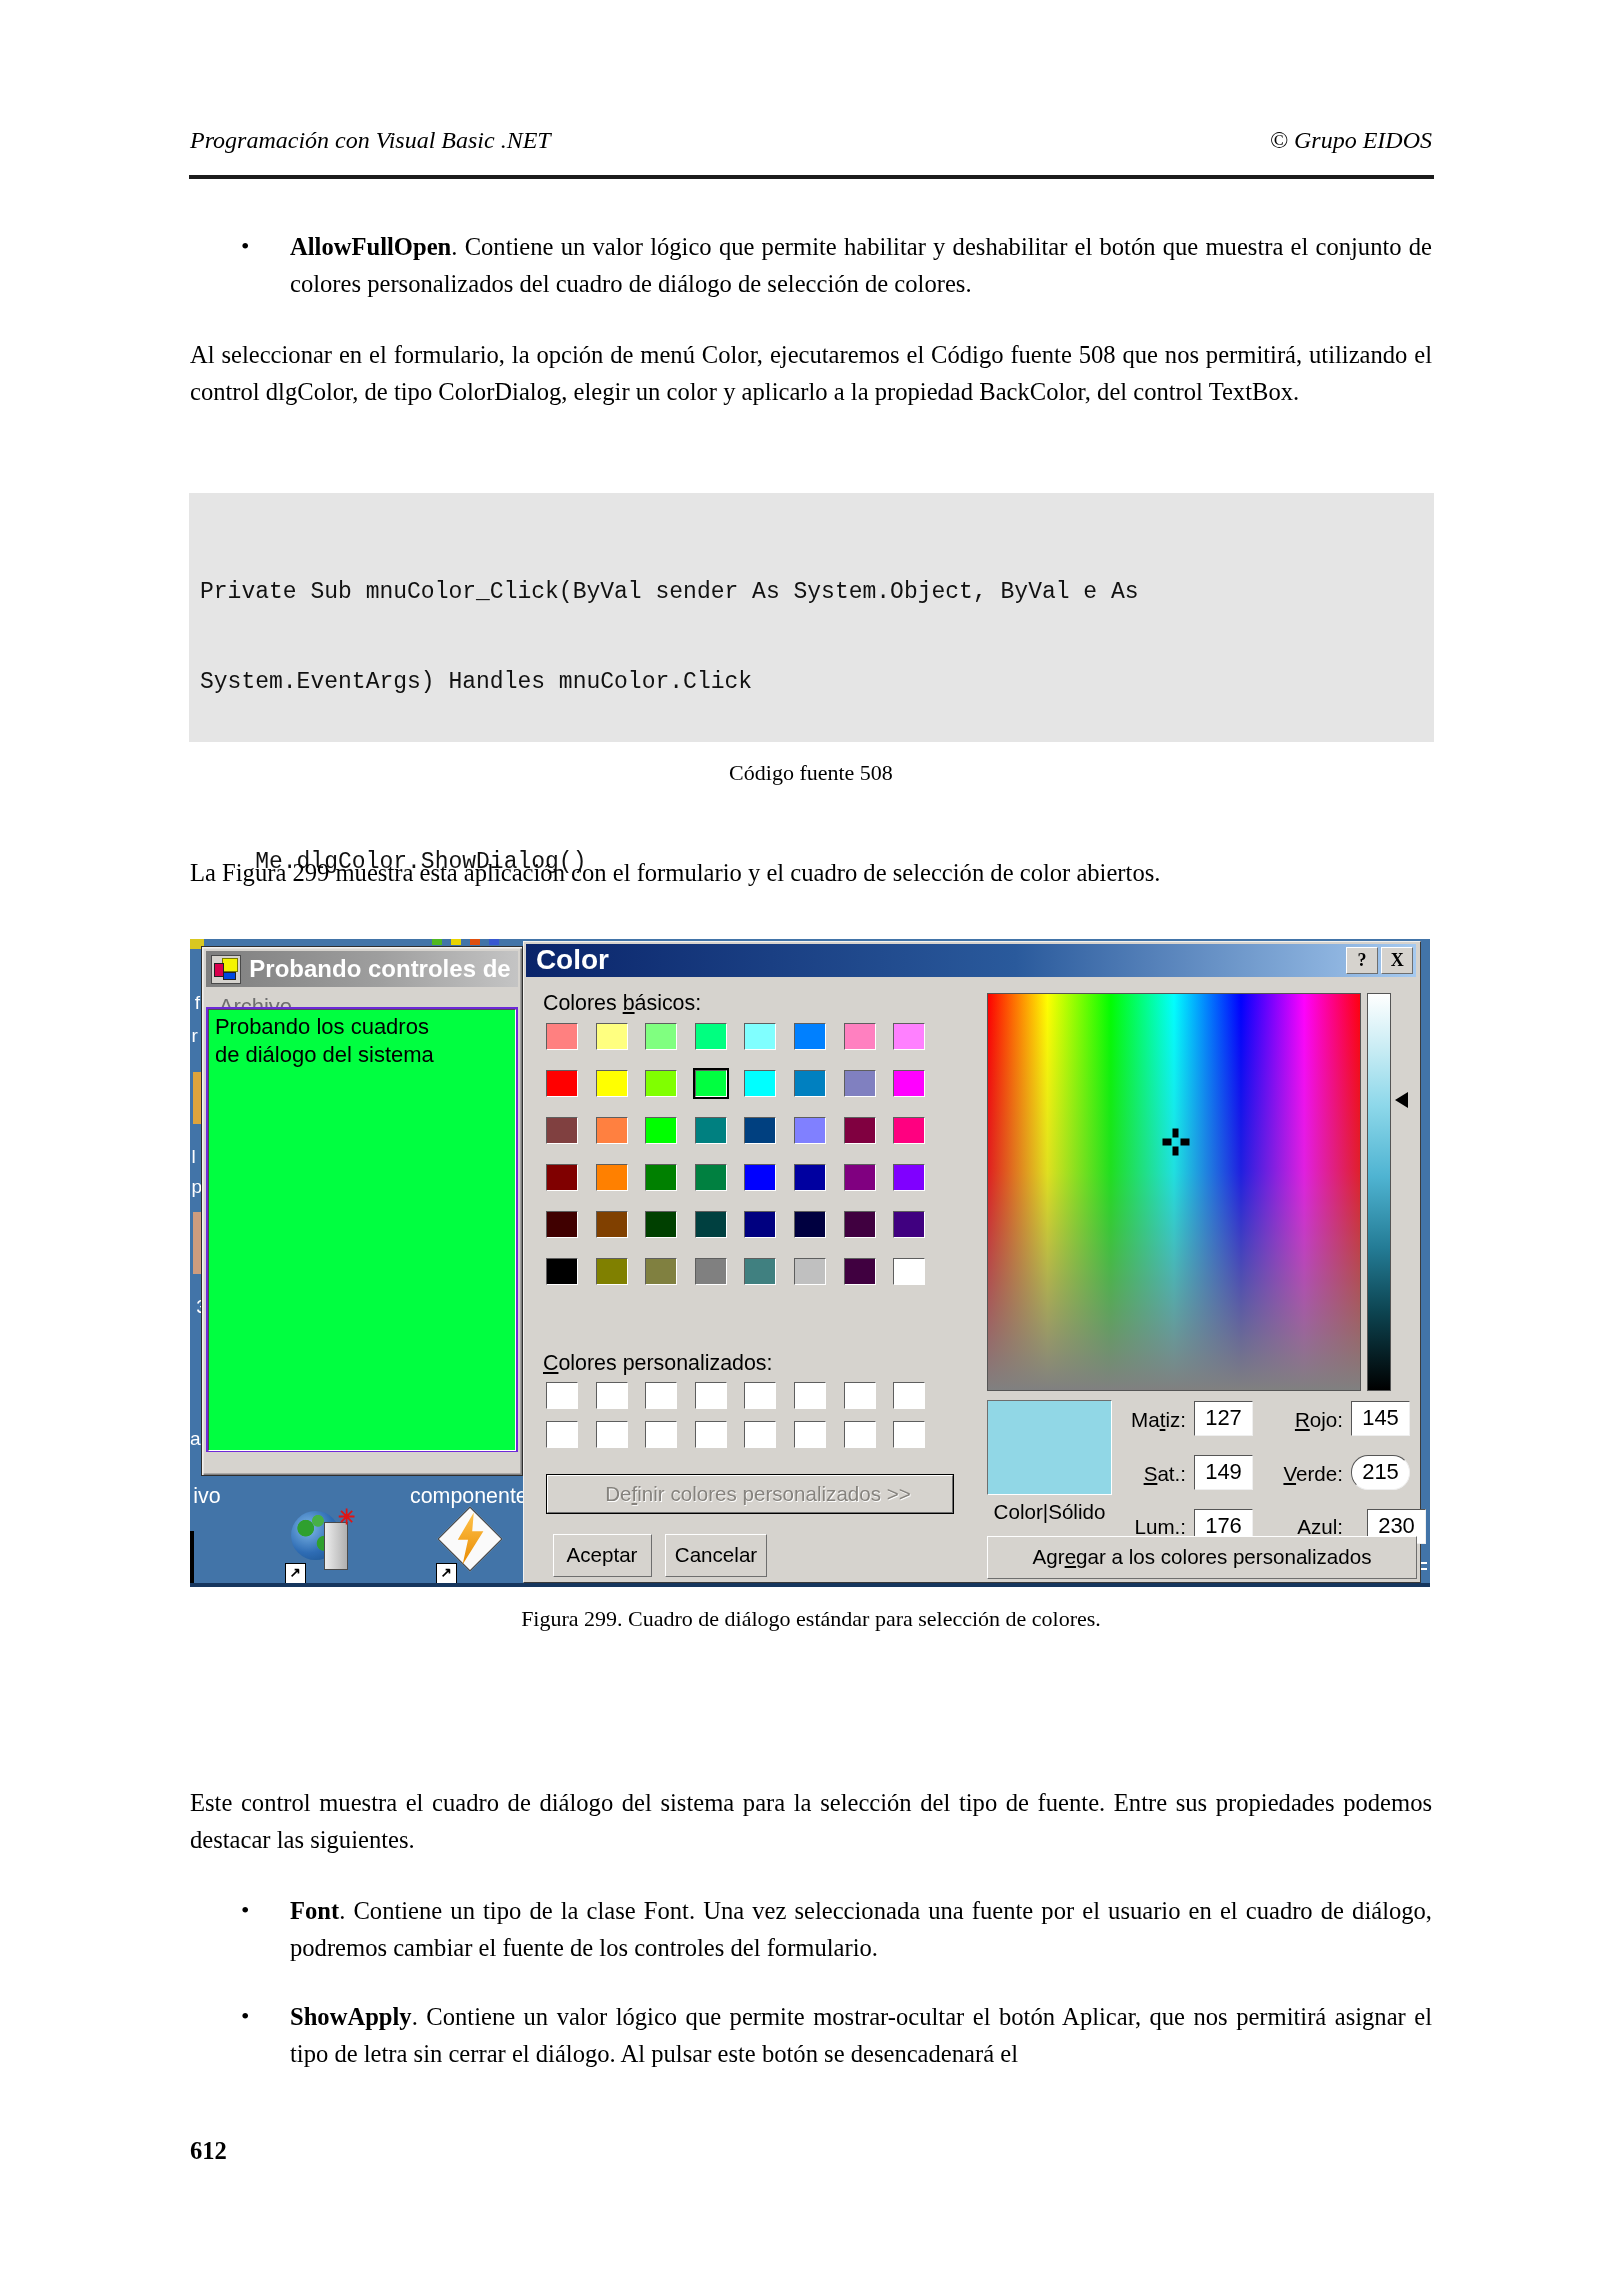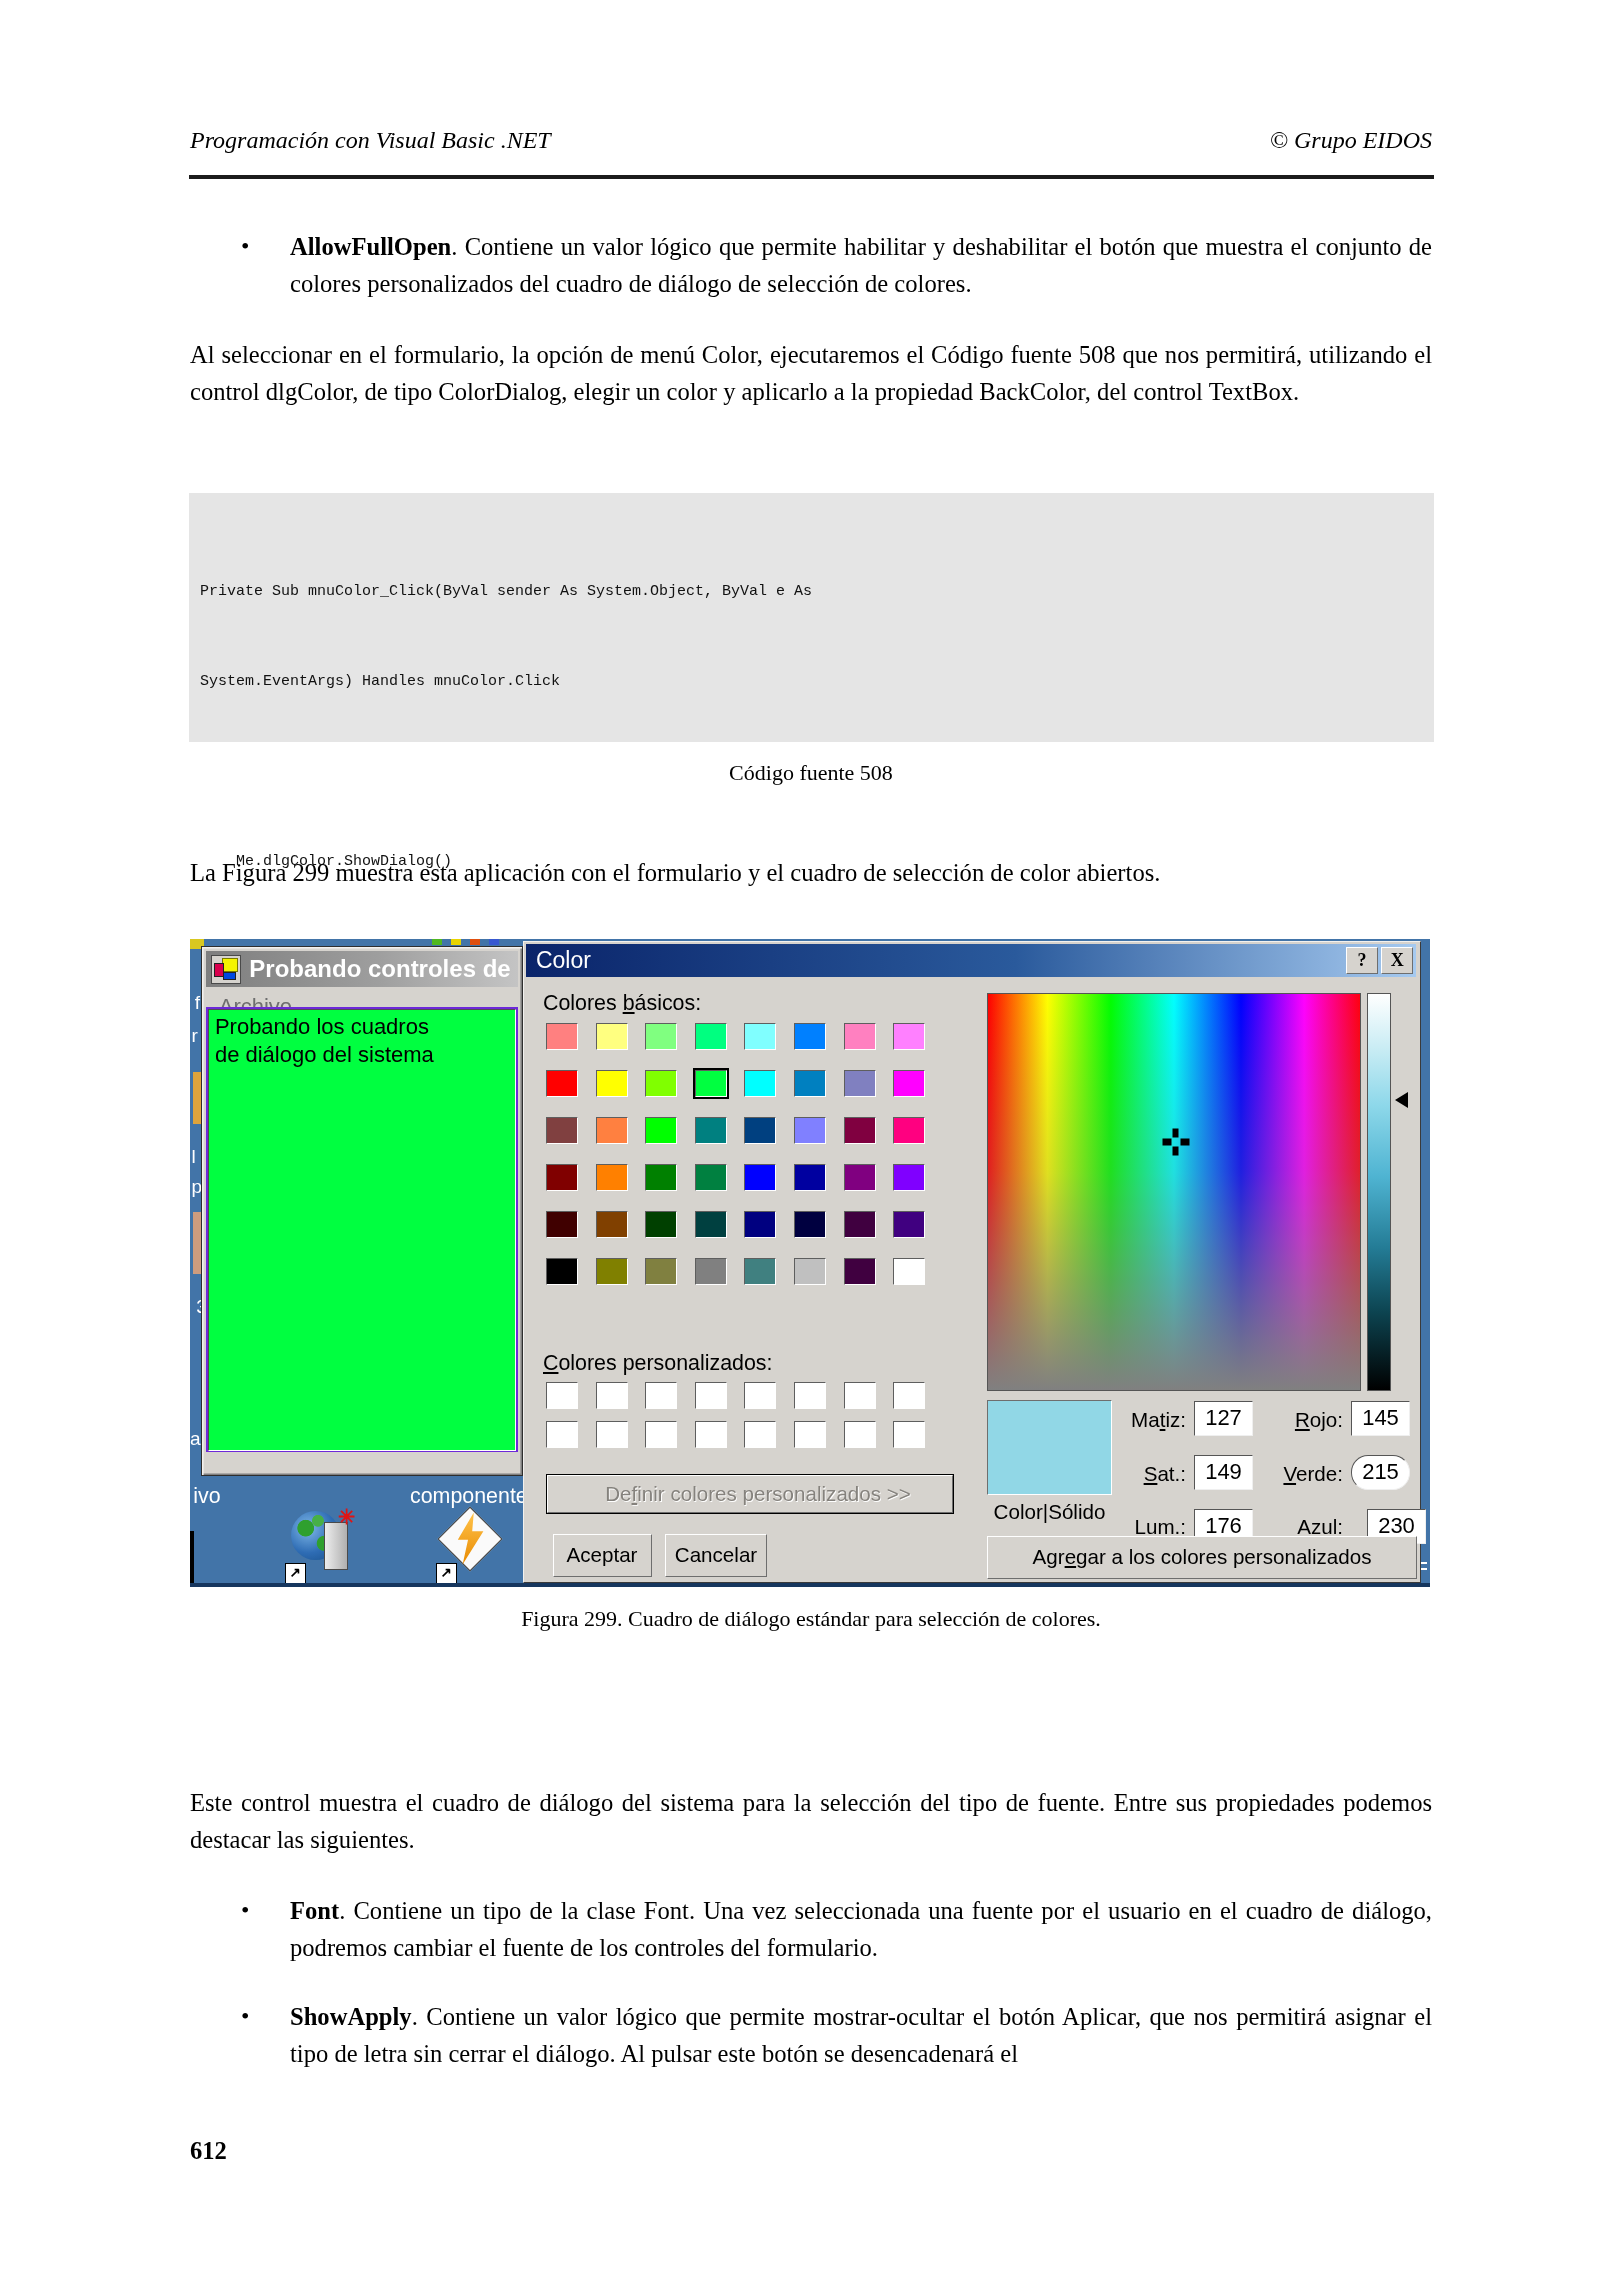--- a/index.html
+++ b/index.html
@@ -7,21 +7,21 @@
   .abs{position:absolute;}
   
   .hdr{left:190px;top:127px;width:1242px;display:flex;justify-content:space-between;font-style:italic;font-size:24px;}
   .rule{left:189px;top:175px;width:1245px;height:0;border-top:4px solid #1c1c1c;}
   .body-text{font-size:24.6px;line-height:37px;text-align:justify;}
   .blk{left:190px;width:1242px;}
   .bullet{display:flex;}
   .bullet .dot{width:49px;margin-left:51px;font-size:24px;flex:none;}
   .bullet .btx{flex:1;}
   .codeblock{left:189px;top:493px;width:1245px;height:249px;background:#E5E5E5;}
-  .code{position:absolute;left:11px;top:24px;font-family:"Liberation Mono","DejaVu Sans Mono",monospace;font-size:15px;line-height:30px;white-space:pre;color:#111;}
+  .code{position:absolute;left:11px;top:24px;font-family:"Liberation Mono","DejaVu Sans Mono",monospace;font-size:23px;line-height:30px;white-space:pre;color:#111;}
   .caption{left:190px;width:1242px;text-align:center;font-size:22px;}
   h1.fd{left:190px;top:1697px;width:1242px;margin:0;font-size:38px;font-weight:bold;}
   .pageno{left:190px;top:2137px;font-size:24.6px;font-weight:bold;}
   
   .figure{left:190px;top:939px;width:1240px;height:648px;overflow:hidden;font-family:"Liberation Sans",sans-serif;}
   .fig-bottom{left:0;bottom:0;width:100%;height:4px;background:#16365E;}
   .frag{color:#fff;font-size:19px;line-height:19px;}
   .blkline{background:#000;}
   
   .raised{border:1.6px solid;border-color:#FFFFFF #6E6E6E #6E6E6E #FFFFFF;}
@@ -49,21 +49,21 @@
                radial-gradient(circle at 35% 35%,#7FB8E8,#2E6CB4 55%,#174E86);}
   .drive{position:absolute;left:41px;top:11px;width:22px;height:46px;background:linear-gradient(90deg,#EDEDED,#AFAFAF);border:0.8px solid #4A4A4A;}
   .spark{position:absolute;left:55px;top:-6.3px;color:#E01414;font-size:20.6px;font-weight:bold;}
   .icon-amp{left:244px;top:572px;width:76px;height:73px;}
   .diamond{position:absolute;left:12.7px;top:4.8px;width:44px;height:44px;background:#FAFAFA;border:1.6px solid #3A3A3A;transform:rotate(45deg);}
   .bolt{position:absolute;left:20.6px;top:1.6px;width:32px;height:52px;background:linear-gradient(180deg,#FFC24A,#E88A00);clip-path:polygon(60% 0,10% 52%,42% 52%,25% 100%,90% 36%,55% 36%);}
   .scut{position:absolute;left:1.6px;bottom:0;width:19px;height:19px;background:#fff;border:0.8px solid #000;font-size:13.5px;line-height:17.4px;text-align:center;font-weight:bold;color:#000;}
   
   .dlg{left:333px;top:1.6px;width:898px;height:642px;background:#D6D3CE;border:1.6px solid;border-color:#F2F1EF #3A3A3A #3A3A3A #F2F1EF;box-sizing:border-box;}
   .dlg-tb{left:2.4px;top:2.4px;width:890px;height:33px;background:linear-gradient(90deg,#0A246A,#2A5A9C 55%,#A6CAF0);display:flex;align-items:center;padding:0 3.2px 0 9.5px;box-sizing:border-box;}
-  .dlg-tb .t{color:#fff;font-weight:normal;font-size:23px;flex:1;}
+  .dlg-tb .t{color:#fff;font-weight:bold;font-size:28px;flex:1;}
   .tbtn{width:30px;height:25px;margin-left:3.2px;font-weight:bold;font-size:18px;font-family:"Liberation Serif",serif;}
   .lbl{font-size:21.4px;color:#000;}
   .grid{display:grid;grid-template-columns:repeat(8,33px);column-gap:16.6px;}
   .basic{left:22px;top:81px;row-gap:20px;}
   .custom{left:22px;top:440px;row-gap:12.7px;}
   .sw{width:30px;height:25px;border:1.6px solid;border-color:#5E5E5E #FFF #FFF #5E5E5E;position:relative;}
   .sw.sel{outline:2.4px solid #000;outline-offset:0.8px;z-index:2;}
   .dbtn{left:22px;top:532px;width:406px;height:38px;border:0.8px solid #000;}
   .dbtn .inner{position:absolute;inset:0;display:flex;align-items:center;justify-content:center;font-size:20.6px;color:#85827D;text-shadow:0.8px 0.8px 0 #fff;}
   .okbtn{left:28.5px;top:592px;width:97px;height:41px;}

